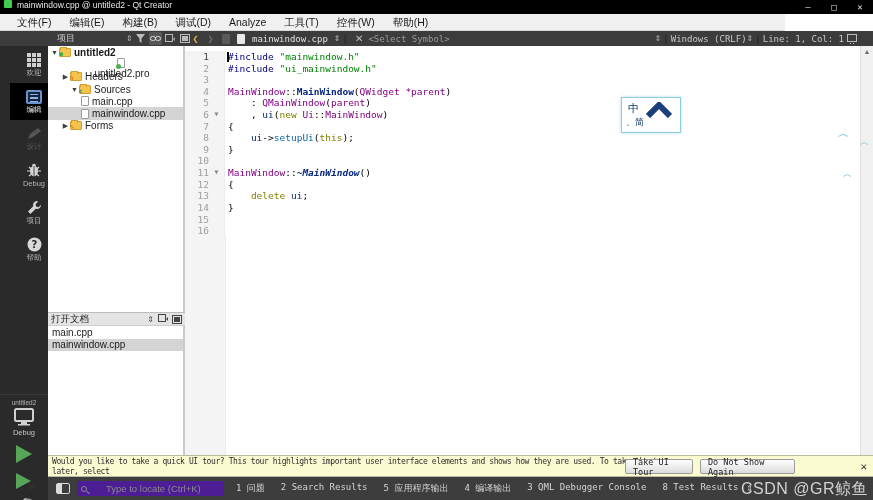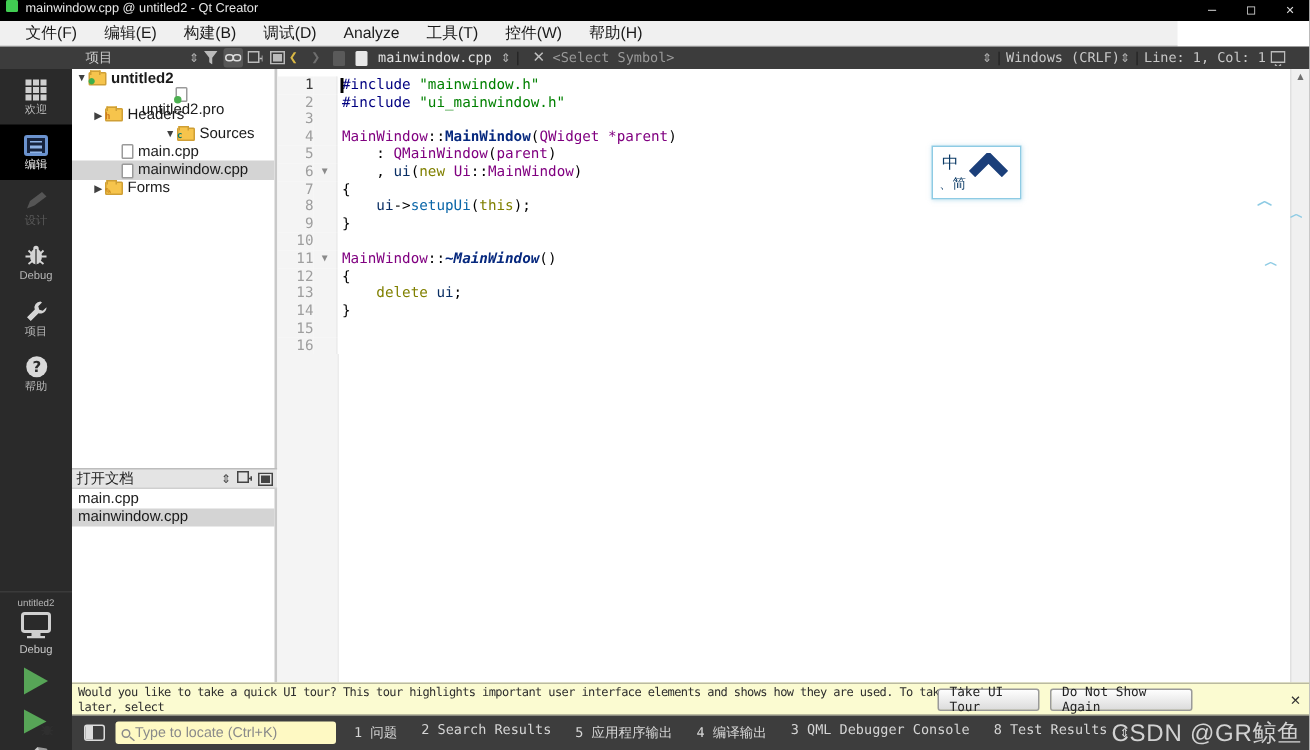--- a/index.html
+++ b/index.html
@@ -26,21 +26,21 @@
   .tbicon.pressed { background:#575757; border-radius:2px; }
   .chev-back { color:#d9b845; font-weight:bold; font-size:10px; }
   .chev-fwd { color:#6f6f6f; font-weight:bold; font-size:10px; }
   .doc-ico { width:8px; height:10px; background:#e8e8e8; border-radius:1px; position:relative; }
   .doc-ico.dim { background:#5a5a5a; }
   .file-tab-label { color:#e2e2e2; padding:0 6px 0 4px; }
   .muted { color:#9a9a9a; }
   .xbtn { color:#c0c0c0; font-size:10px; padding:0 5px; font-family:"DejaVu Sans",sans-serif; }
 
   
-  .modebar { position:absolute; left:0; top:46px; width:48px; height:454px; background:#2a2a2a; }
+  .modebar { position:absolute; left:0; top:46px; width:48px; height:454px; background:#2a2a2a;padding-left:10px; }
   .mode-item { width:48px; height:37px; display:flex; flex-direction:column; align-items:center; justify-content:center; gap:2px; color:#cfcfcf; }
   .mode-item.selected { background:#000; }
   .mode-item.disabled { color:#555; }
   .mode-label { font-size:7.5px; color:#b5b5b5; line-height:8px; }
   .mode-item.selected .mode-label { color:#ececec; }
   .mode-item.disabled .mode-label { color:#5a5a5a; }
   .grid-ico { display:grid; grid-template-columns:repeat(3,4px); grid-template-rows:repeat(3,4px); gap:1px; }
   .grid-ico span { background:#cfcfcf; }
   .edit-ico { width:16px; height:14px; background:#16233d; border:2px solid #6b93cf; border-radius:2px; position:relative; }
   .edit-ico i { position:absolute; left:2px; right:2px; height:1.5px; background:#8fb3e6; }
@@ -95,21 +95,21 @@
   
   .infobar { position:absolute; left:48px; top:455px; width:825px; height:22px; background:#fbfbd1; border-top:1px solid #babaa0; border-bottom:1px solid #babaa0; font-family:"DejaVu Sans Mono",monospace; color:#2e2e2e; }
   .info-text { position:absolute; left:4px; top:1px; width:640px; font-size:8px; letter-spacing:-0.4px; line-height:10px; }
   .info-btn { position:absolute; top:3px; height:15px; background:linear-gradient(#fefefe,#dcdcdc); border:1px solid #9a9a9a; border-radius:2px; font-size:8.5px; font-family:"DejaVu Sans Mono",monospace; color:#222; display:flex; align-items:center; justify-content:center; padding:0 7px; }
   .info-close { position:absolute; right:6px; top:4px; color:#333; font-size:11px; line-height:13px; }
 
   
   .statusbar { position:absolute; left:48px; top:477px; width:825px; height:23px; background:#3d3d3d; display:flex; align-items:center; font-family:"DejaVu Sans Mono",monospace; }
   .sb-toggle { width:14px; height:11px; border:1.5px solid #dcdcdc; border-radius:2px; margin:0 7px 0 8px; position:relative; flex:none; }
   .sb-toggle::before { content:""; position:absolute; left:0; top:0; bottom:0; width:5px; background:#dcdcdc; }
-  .locator { width:147px; height:15px; background:#fef9c3; border-radius:2px; display:flex; align-items:center; padding:0 4px; gap:3px; flex:none; }
+  .locator { width:147px; height:15px; background:#4c1d95; border-radius:2px; display:flex; align-items:center; padding:0 4px; gap:19px; flex:none; }
   .mag { width:6px; height:6px; border:1.3px solid #8a8a8a; border-radius:50%; position:relative; flex:none; }
   .mag::after { content:""; position:absolute; left:4px; top:5px; width:4px; height:1.3px; background:#8a8a8a; transform:rotate(40deg); }
   .locator-ph { font-size:9.5px; color:#8a8a8a; font-family:"Liberation Sans",sans-serif; white-space:nowrap; }
   .out-btn { color:#d5d5d5; font-size:9px; padding:0 8px; white-space:nowrap; }
   .watermark { position:absolute; right:5px; top:2px; font-size:16px; color:#d2d2d2; font-family:"Liberation Sans",sans-serif; letter-spacing:.5px; }
 
   svg { display:block; }
 </style>
 </head>
 <body>
@@ -302,21 +302,21 @@
         </span>
         <span>untitled2.pro</span>
       </div>
       <div class="tree-row" style="padding-left: 13px;">
         <span class="tw">▶</span>
         <span class="fold-ico">
           <span class="fold-badge" style="color: rgb(208, 122, 31);">h</span>
         </span>
         <span>Headers</span>
       </div>
-      <div class="tree-row" style="padding-left: 22px; margin-left: 39px;">
+      <div class="tree-row" style="padding-left: 22px;">
         <span class="tw">▼</span>
         <span class="fold-ico">
           <span class="fold-badge" style="color: rgb(15, 122, 110);">c</span>
         </span>
         <span>Sources</span>
       </div>
       <div class="tree-row" style="padding-left: 24px;">
         <span class="tw"></span>
         <span class="page-ico"></span>
         <span>main.cpp</span>

